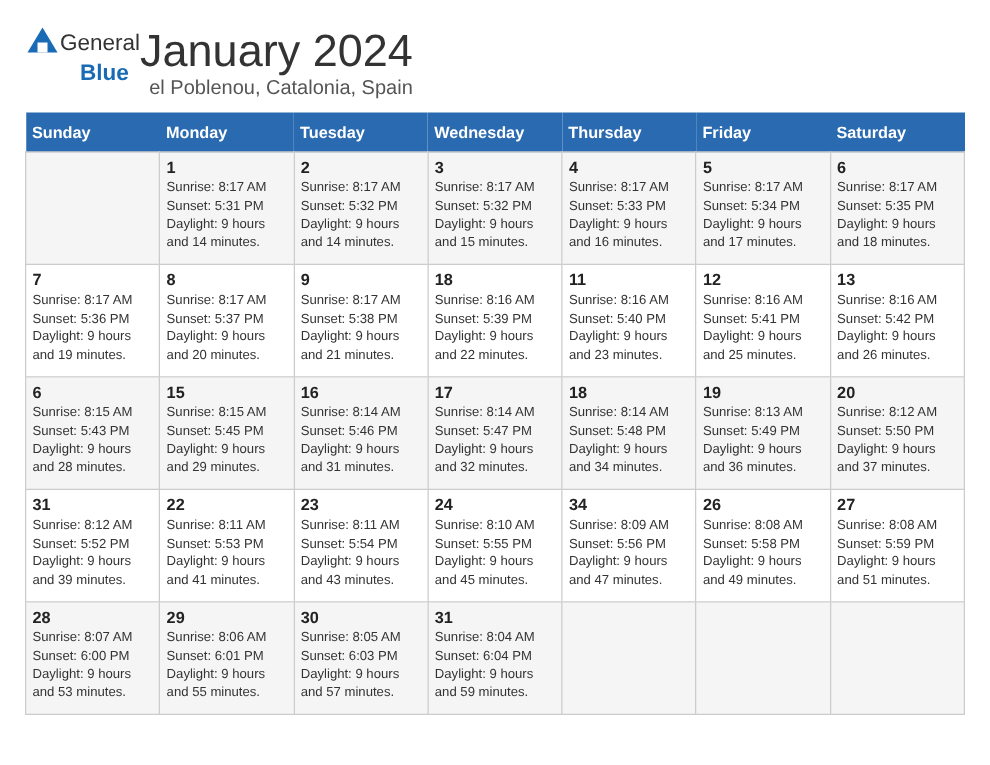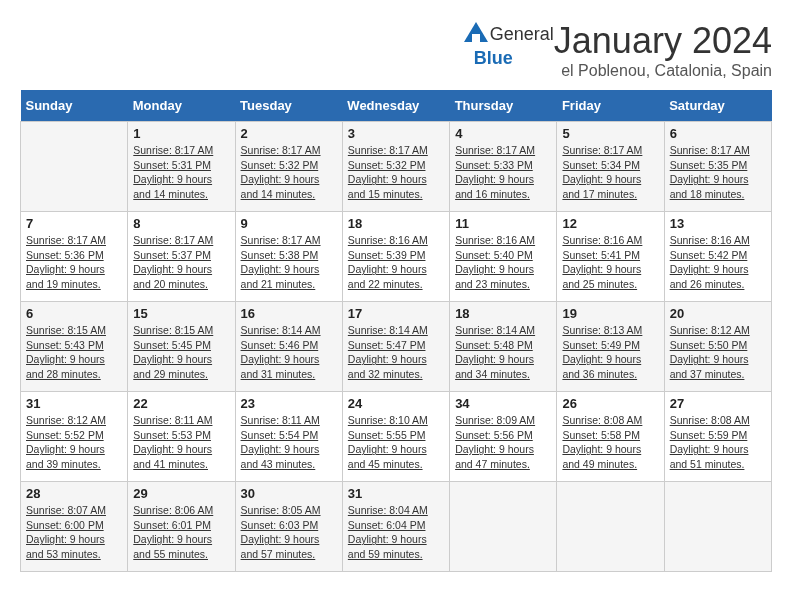--- a/index.html
+++ b/index.html
@@ -5,21 +5,21 @@
     * { box-sizing: border-box; margin: 0; padding: 0; }
     body {
       font-family: Arial, sans-serif;
       background: #fff;
       width: 792px;
       min-height: 612px;
       padding: 20px;
     }
     .header {
       display: flex;
-      justify-content: flex-end;
+      justify-content: flex-start;
       align-items: flex-start;
       margin-bottom: 10px;
     }
     .logo {
       display: flex;
       flex-direction: column;
       align-items: flex-start;
     }
     .title-section {
       text-align: right;
@@ -65,21 +65,20 @@
       font-size: 13px;
       font-weight: bold;
       color: #222;
       display: block;
       margin-bottom: 2px;
     }
     .day-info {
       font-size: 10.5px;
       color: #333;
       line-height: 1.4;
-      text-decoration: underline;
     }
     .empty-cell {
       background: inherit;
     }
     .logo-row {
       display: flex;
       align-items: center;
     }
   </style>
 </head>
@@ -87,21 +86,21 @@
 
 <div class="header">
   <div class="logo">
     <div class="logo-row">
       <svg width="28" height="28" viewBox="0 0 28 28">
         <polygon points="14,2 26,22 2,22" fill="#1a6bb5"></polygon>
         <rect x="10" y="14" width="8" height="8" fill="#fff"></rect>
       </svg>
       <span style="font-size:18px; color:#333;">General</span>
     </div>
-    <span style="font-size:18px; color:#1a6bb5; font-weight:bold; margin-left:12px;">Blue</span>
+    <span style="font-size:18px; color:#1a6bb5; font-weight:bold; margin-left:44px;">Blue</span>
   </div>
   <div class="title-section">
     <div class="month-title">January 2024</div>
     <div class="location">el Poblenou, Catalonia, Spain</div>
   </div>
 </div>
 
 <table>
   <thead>
     <tr>

